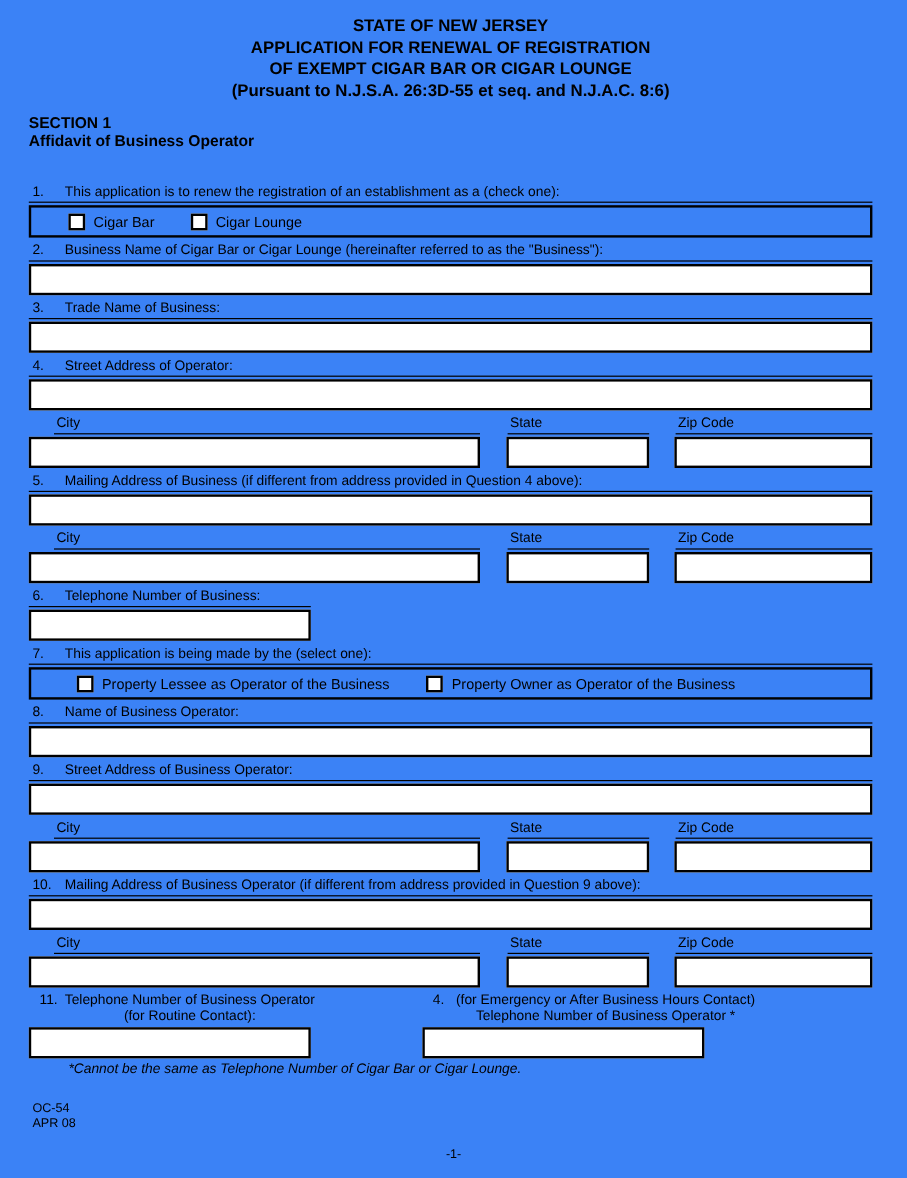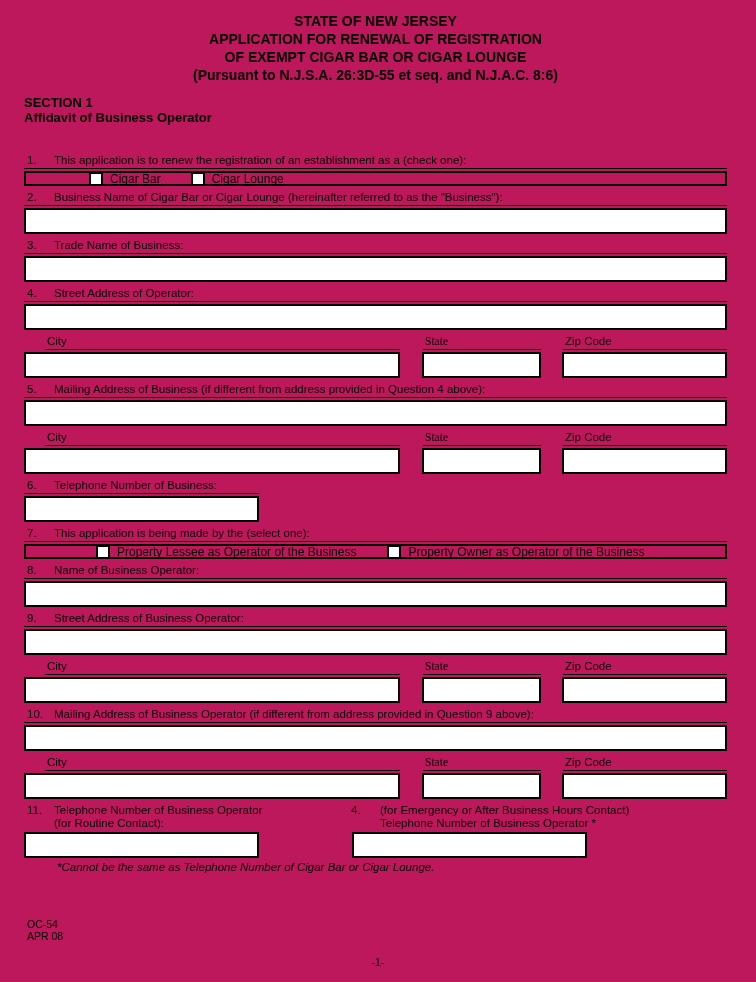--- a/index.html
+++ b/index.html
@@ -1,50 +1,50 @@
 <!DOCTYPE html>
 <html><head>
 <meta charset="utf-8">
 <style>
   html,body { margin:0; padding:0; background:#888; }
   .page {
-    width:756px; height:982px; margin:0 auto; background:#be185d; color:#000;
+    width:756px; height:982px; margin:0 auto; background:#3b82f6; color:#000;
     font-family:"Liberation Sans", sans-serif; position:relative; overflow:hidden;
   }
   .content { position:absolute; left:24px; top:0; width:703px; }
 
   .title-block { margin-top:12px; text-align:center; font-weight:bold; font-size:14px; line-height:18px; }
   .section-head { margin-top:11px; font-weight:bold; font-size:13px; line-height:15px; }
 
   .field { margin-top:5px; }
   .field.first { margin-top:29px; }
 
   .q-label { display:flex; font-size:11.5px; line-height:12px; padding-bottom:2px; border-bottom:1px solid #000; }
   .q-label.w235 { width:235px; box-sizing:border-box; }
   .q-num { flex:0 0 30px; padding-left:3px; box-sizing:border-box; }
   .q-text { flex:1; }
 
   .box { border:2px solid #000; height:26px; box-sizing:border-box; margin-top:2px; background:#fff; }
   .box.w235 { width:235px; }
 
-  .check-box { border:2px solid #000; height:15px; box-sizing:border-box; margin-top:2px;
-               display:flex; align-items:center; font-size:12px;padding-left:32px; }
+  .check-box { border:2px solid #000; height:27px; box-sizing:border-box; margin-top:2px;
+               display:flex; align-items:center; font-size:12px; }
   .check-item { display:flex; align-items:center; }
   .checkbox { width:14px; height:14px; border:2px solid #000; box-sizing:border-box;
               margin-right:7px; flex:0 0 auto; background:#fff; }
 
   .csz-row { display:flex; margin-top:5px; }
   .csz-cell.city { width:376px; }
-  .csz-cell.state { width:119px; margin-left:22px;font-family:Liberation Serif, serif; }
+  .csz-cell.state { width:119px; margin-left:22px; }
   .csz-cell.zip { width:165px; margin-left:21px; }
   .csz-label { font-size:11.5px; line-height:12px; padding-bottom:2px; padding-left:2px; border-bottom:1px solid #000; }
   .city .csz-label { margin-left:21px; }
   .state .csz-label, .zip .csz-label { margin-left:1px; }
 
-  .phones-row { display:flex; margin-top:5px; }
+  .phones-row { display:flex; margin-top:5px;text-align:center; }
   .phone-col1 { width:324px; }
   .phone-col2 { flex:1; }
   .q-label-2 { display:flex; font-size:11.5px; line-height:12.5px; }
   .q-label-2 .q-text { flex:initial; }
   .phone-box { margin-top:3px; }
   .phone-col2 .phone-box { margin-left:4px; }
 
   .footnote { font-style:italic; font-size:11.5px; margin-top:3px; margin-left:33px; white-space:nowrap; }
 
   .footer-left { position:absolute; left:27px; top:918px; font-size:10.5px; line-height:12px; }

